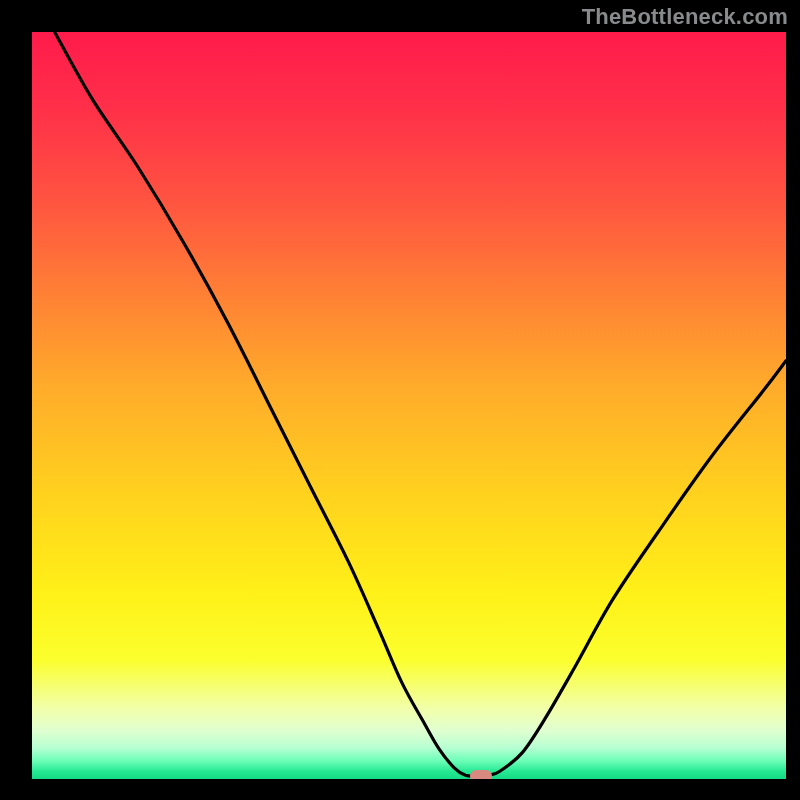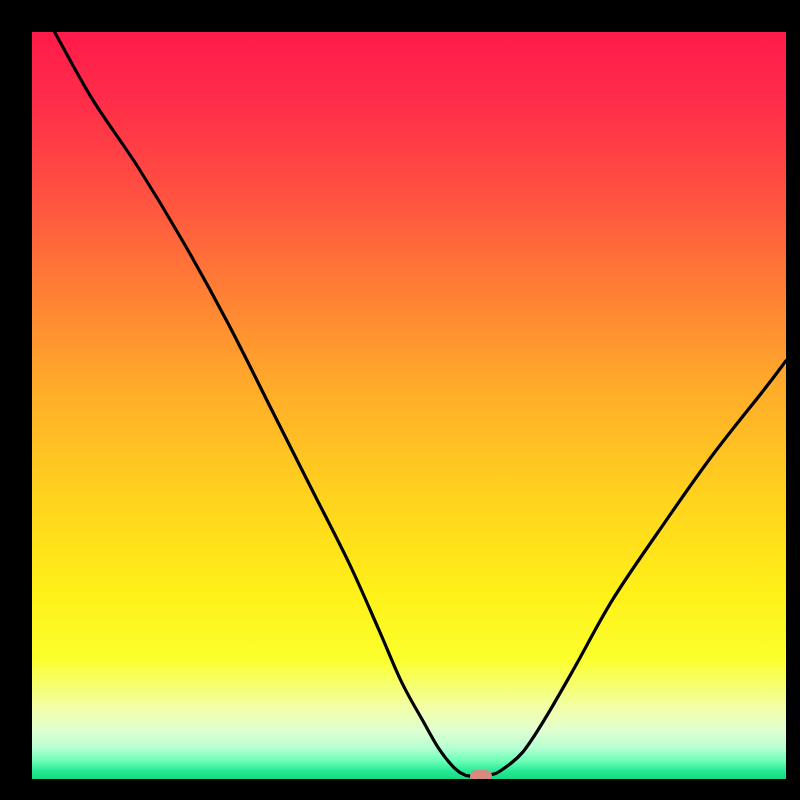--- a/index.html
+++ b/index.html
@@ -48,20 +48,21 @@
     font-weight: 600;
     color: #888a8c;
     letter-spacing: 0.2px;
     user-select: none;
   }
 </style>
 </head>
 <body>
 <div class="frame">
 
+  <div class="watermark">TheBottleneck.com</div>
 
   <div class="plot-area">
     <svg class="gradient-bg" viewBox="0 0 754 747" preserveAspectRatio="none">
       <defs>
         <linearGradient id="bgGrad" x1="0" y1="0" x2="0" y2="1">
             <stop offset="0%" stop-color="#ff1b4b"></stop>
             <stop offset="10%" stop-color="#ff2f49"></stop>
             <stop offset="22%" stop-color="#ff5241"></stop>
             <stop offset="35%" stop-color="#ff8035"></stop>
             <stop offset="48%" stop-color="#ffad2a"></stop>

